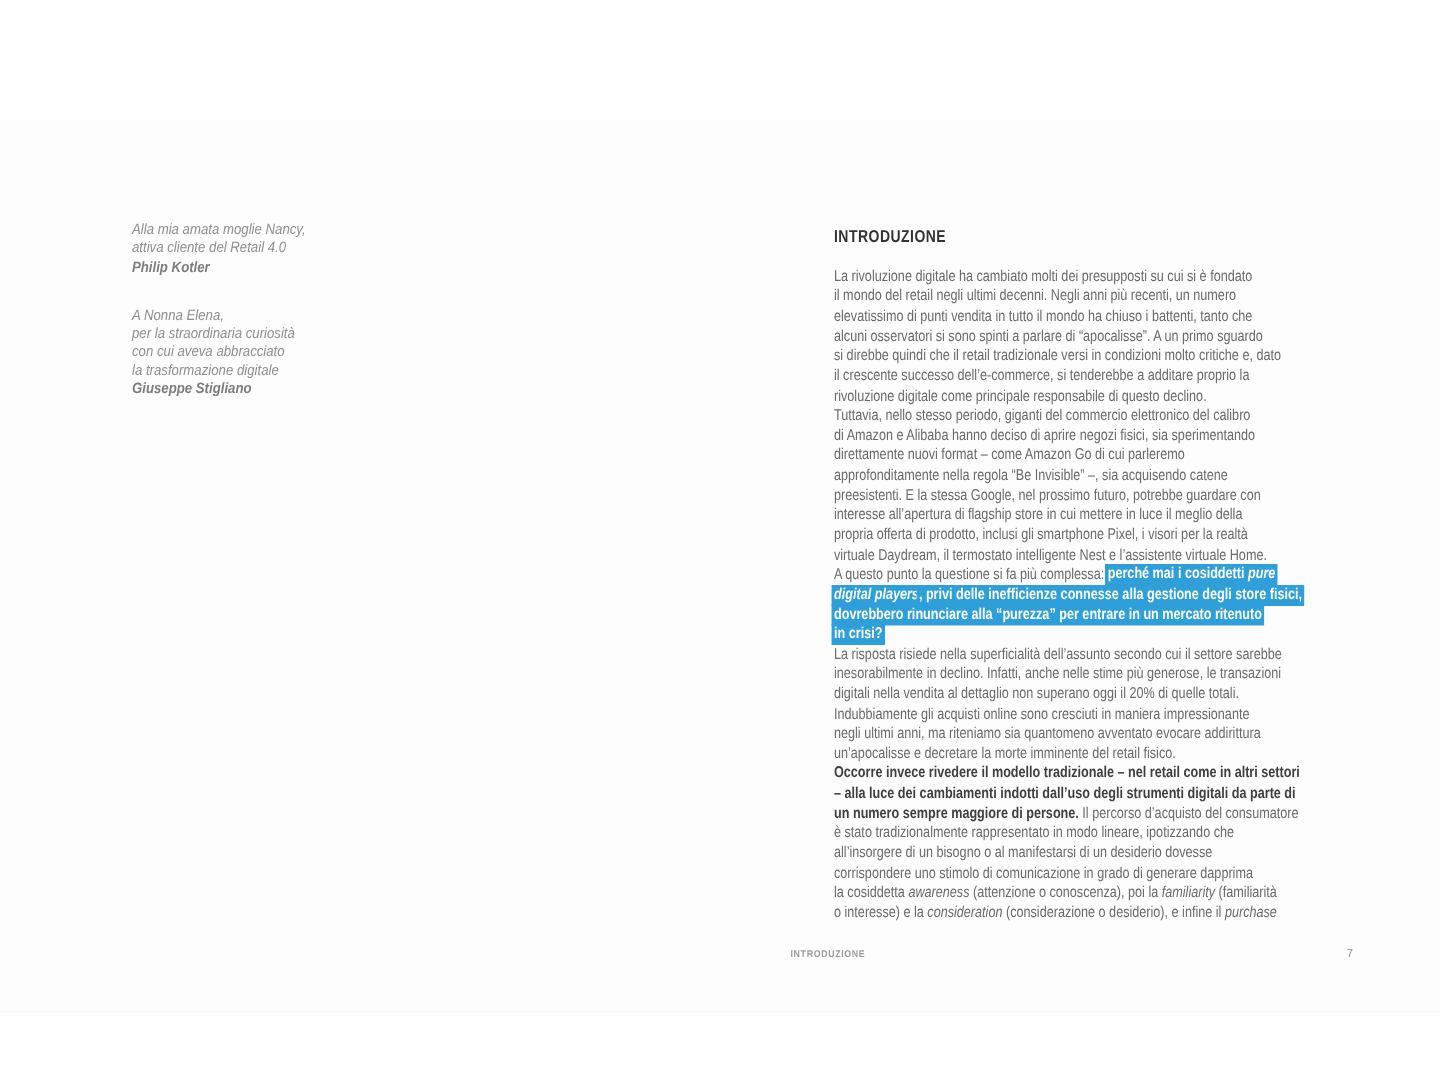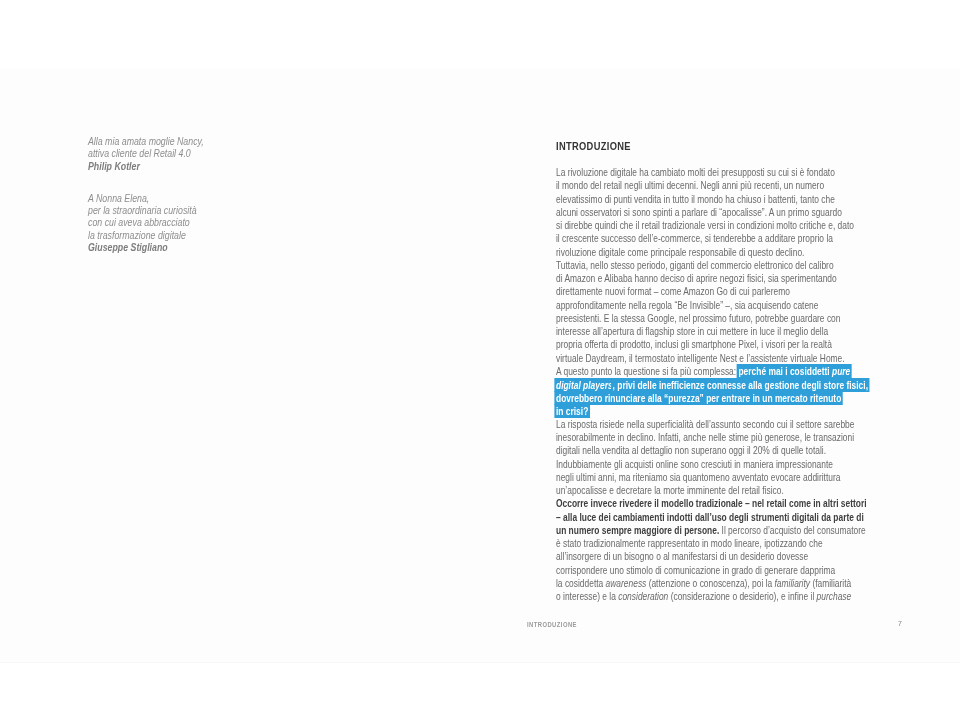--- a/index.html
+++ b/index.html
@@ -4,21 +4,21 @@
 <style>
   html,body{margin:0;padding:0;}
   body{
     width:960px;height:720px;
     background:#ffffff;
     font-family:"Liberation Sans",sans-serif;
     overflow:hidden;
     position:relative;
   }
   .spread{
-    position:absolute;left:0;top:68px;width:960px;height:594px;
+    position:absolute;left:0;top:80px;width:960px;height:594px;
     background:#fdfdfd;
     border-bottom:1px solid #f6f6f6;
   }
   
   .dedication{
     position:absolute;left:88px;top:68px;
     font-size:10px;line-height:12.3px;
     font-style:italic;color:#8e8e8e;
     transform:scaleX(0.88);transform-origin:0 0;
     white-space:nowrap;

